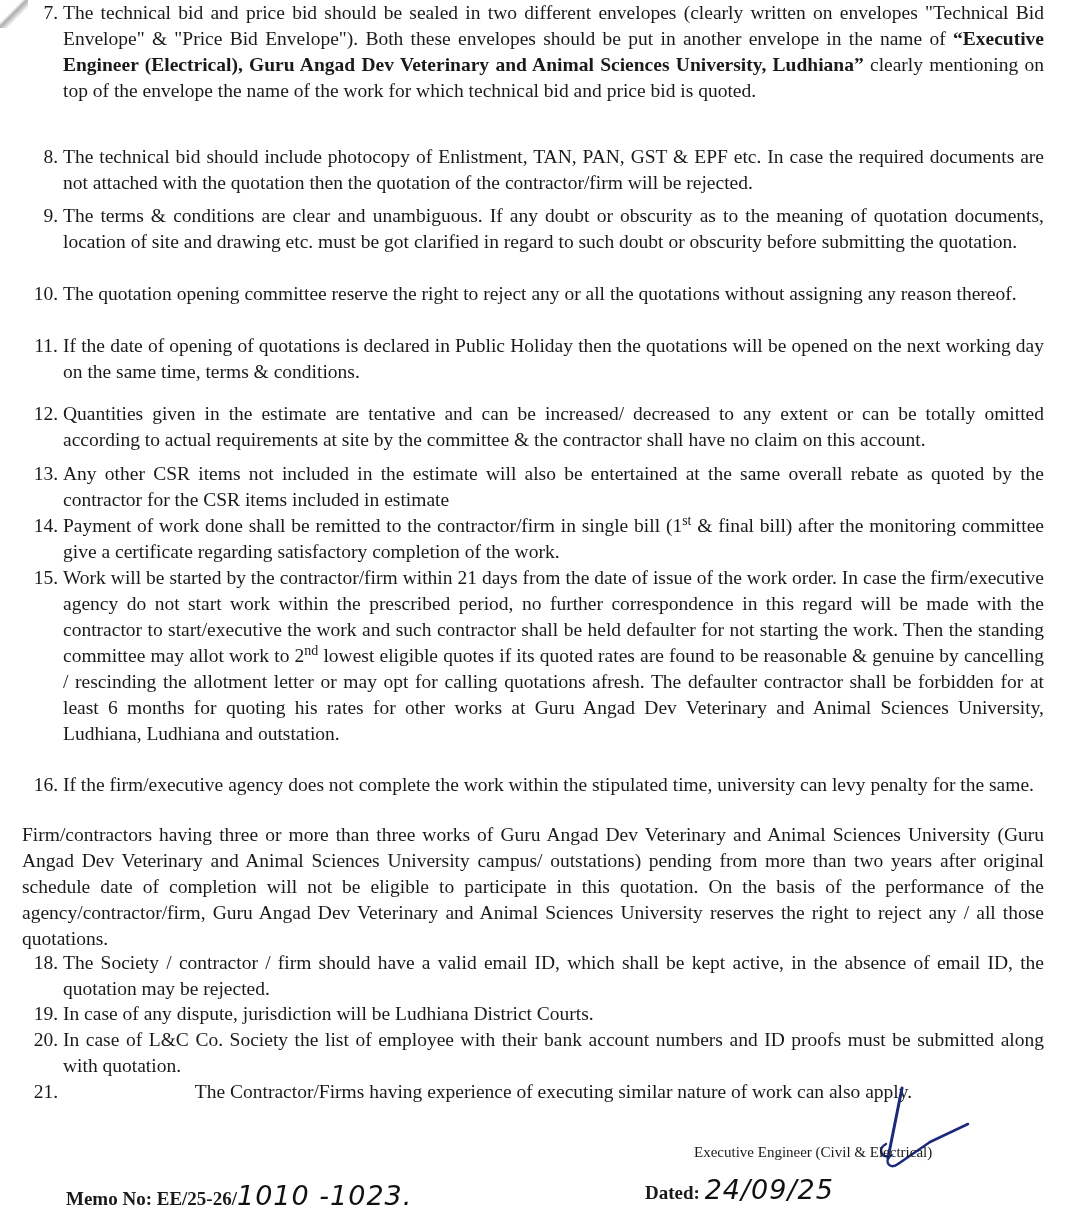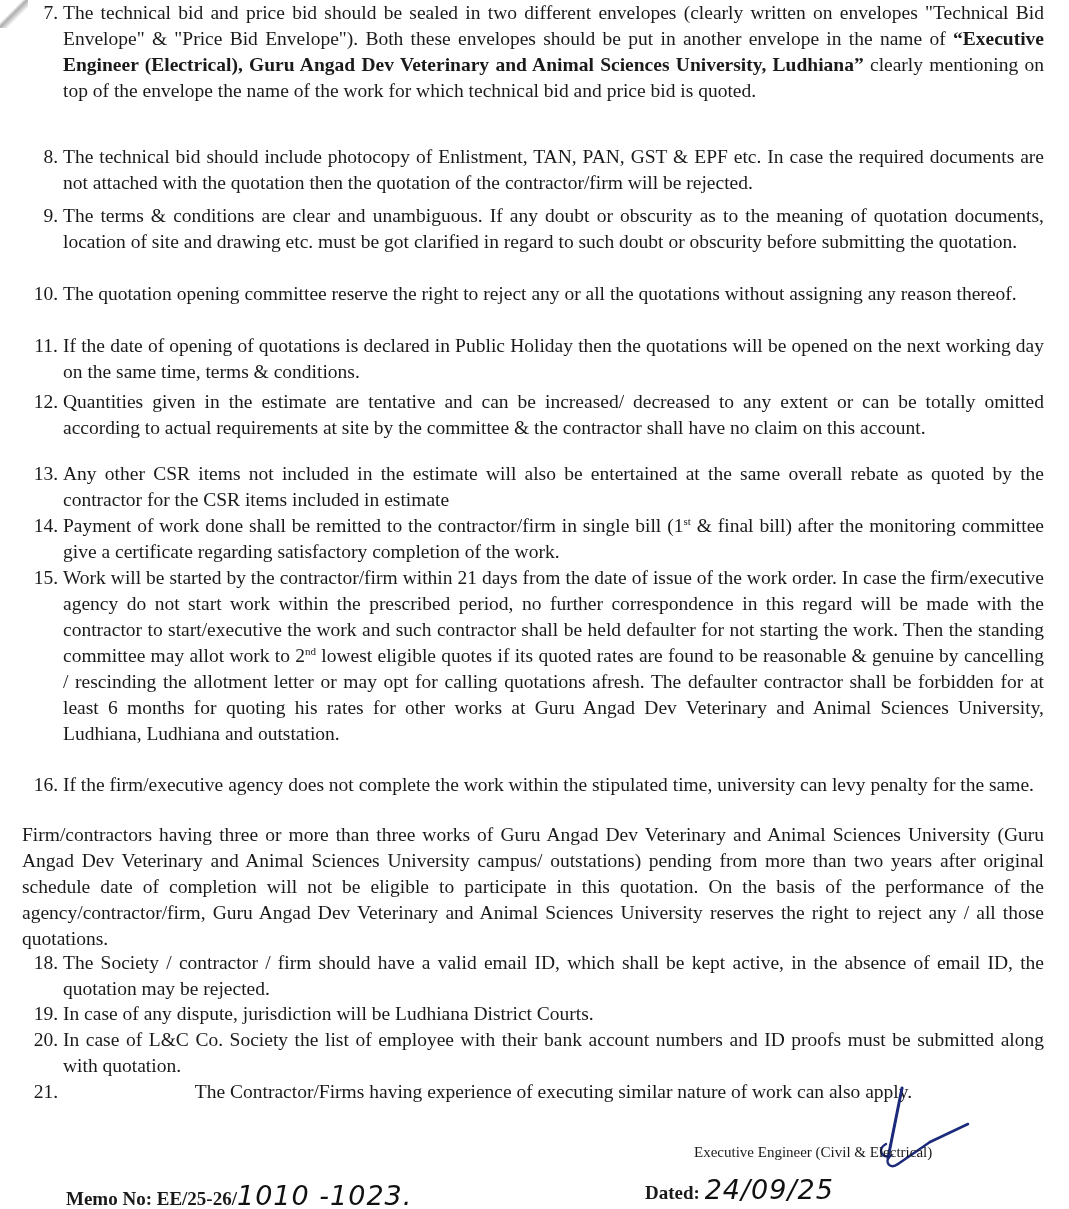--- a/index.html
+++ b/index.html
@@ -16,21 +16,21 @@
   .clauses { position: absolute; left: 0; top: 0; width: 1069px; }
   .clause {
     position: absolute; left: 22px; width: 1022px;
     font-size: 19.5px; line-height: 26px;
     text-align: justify;
     display: flex;
   }
   .clause .num { width: 41px; flex: 0 0 41px; text-align: right; padding-right: 5px; box-sizing: border-box; }
   .clause .text { flex: 1; }
   .clause .text b { font-weight: bold; }
-  sup { font-size: 11px; line-height: 0; }
+  sup { font-size: 14px; line-height: 0; }
   .signature-block {
     position: absolute; left: 694px; top: 1144px;
     font-size: 15px; font-family: "Liberation Serif", serif; color: #1a1a1a;
   }
   .memo {
     position: absolute; left: 66px; top: 1180px; font-size: 19px; font-weight: bold;
   }
   .memo .hand, .dated .hand {
     font-family: "DejaVu Sans", sans-serif; font-weight: normal; font-style: italic;
     font-size: 27px; color: #111; letter-spacing: 1px;
@@ -57,21 +57,21 @@
     <span class="text">The terms &amp; conditions are clear and unambiguous. If any doubt or obscurity as to the meaning of quotation documents, location of site and drawing etc. must be got clarified in regard to such doubt or obscurity before submitting the quotation.</span>
   </div>
   <div class="clause" style="top:281px">
     <span class="num">10.</span>
     <span class="text">The quotation opening committee reserve the right to reject any or all the quotations without assigning any reason thereof.</span>
   </div>
   <div class="clause" style="top:333px">
     <span class="num">11.</span>
     <span class="text">If the date of opening of quotations is declared in Public Holiday then the quotations will be opened on the next working day on the same time, terms &amp; conditions.</span>
   </div>
-  <div class="clause" style="top:389px">
+  <div class="clause" style="top:401px">
     <span class="num">12.</span>
     <span class="text">Quantities given in the estimate are tentative and can be increased/ decreased to any extent or can be totally omitted according to actual requirements at site by the committee &amp; the contractor shall have no claim on this account.</span>
   </div>
   <div class="clause" style="top:461px">
     <span class="num">13.</span>
     <span class="text">Any other CSR items not included in the estimate will also be entertained at the same overall rebate as quoted by the contractor for the CSR items included in estimate</span>
   </div>
   <div class="clause" style="top:513px">
     <span class="num">14.</span>
     <span class="text"><span>Payment of work done shall be remitted to the contractor/firm in single bill (1</span><sup>st</sup><span> &amp; final bill) after the monitoring committee give a certificate regarding satisfactory completion of the work.</span></span>

